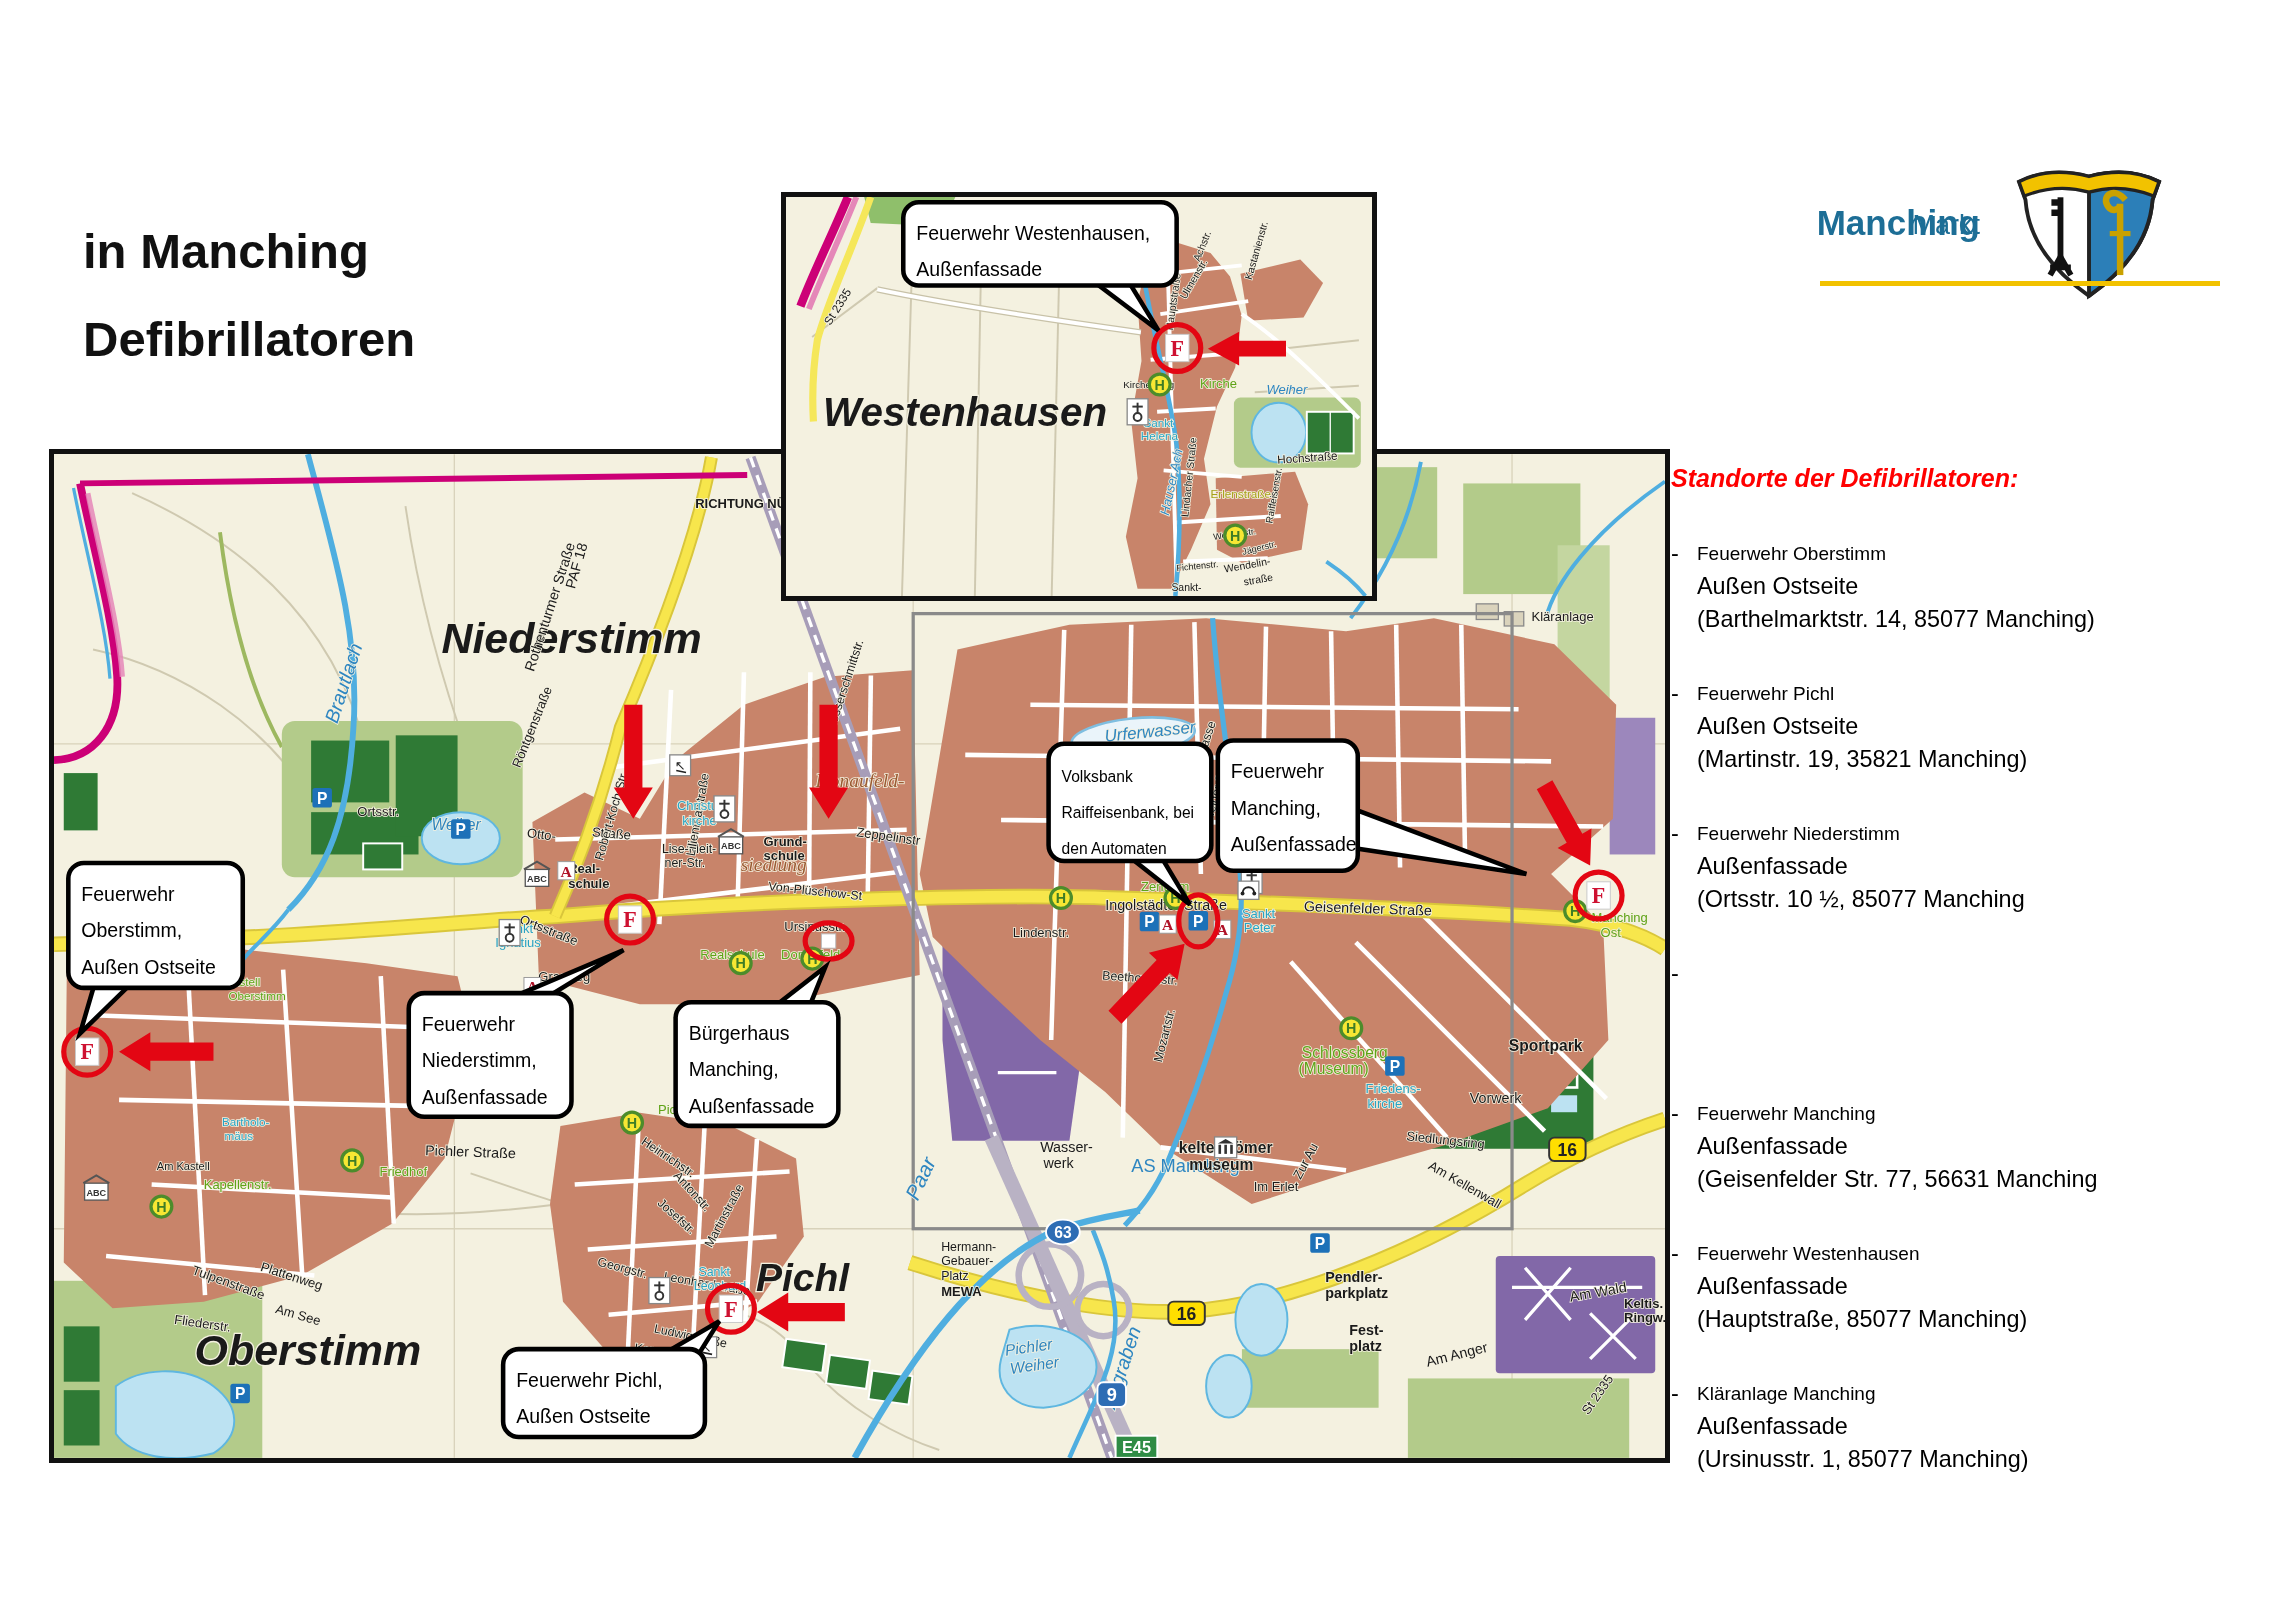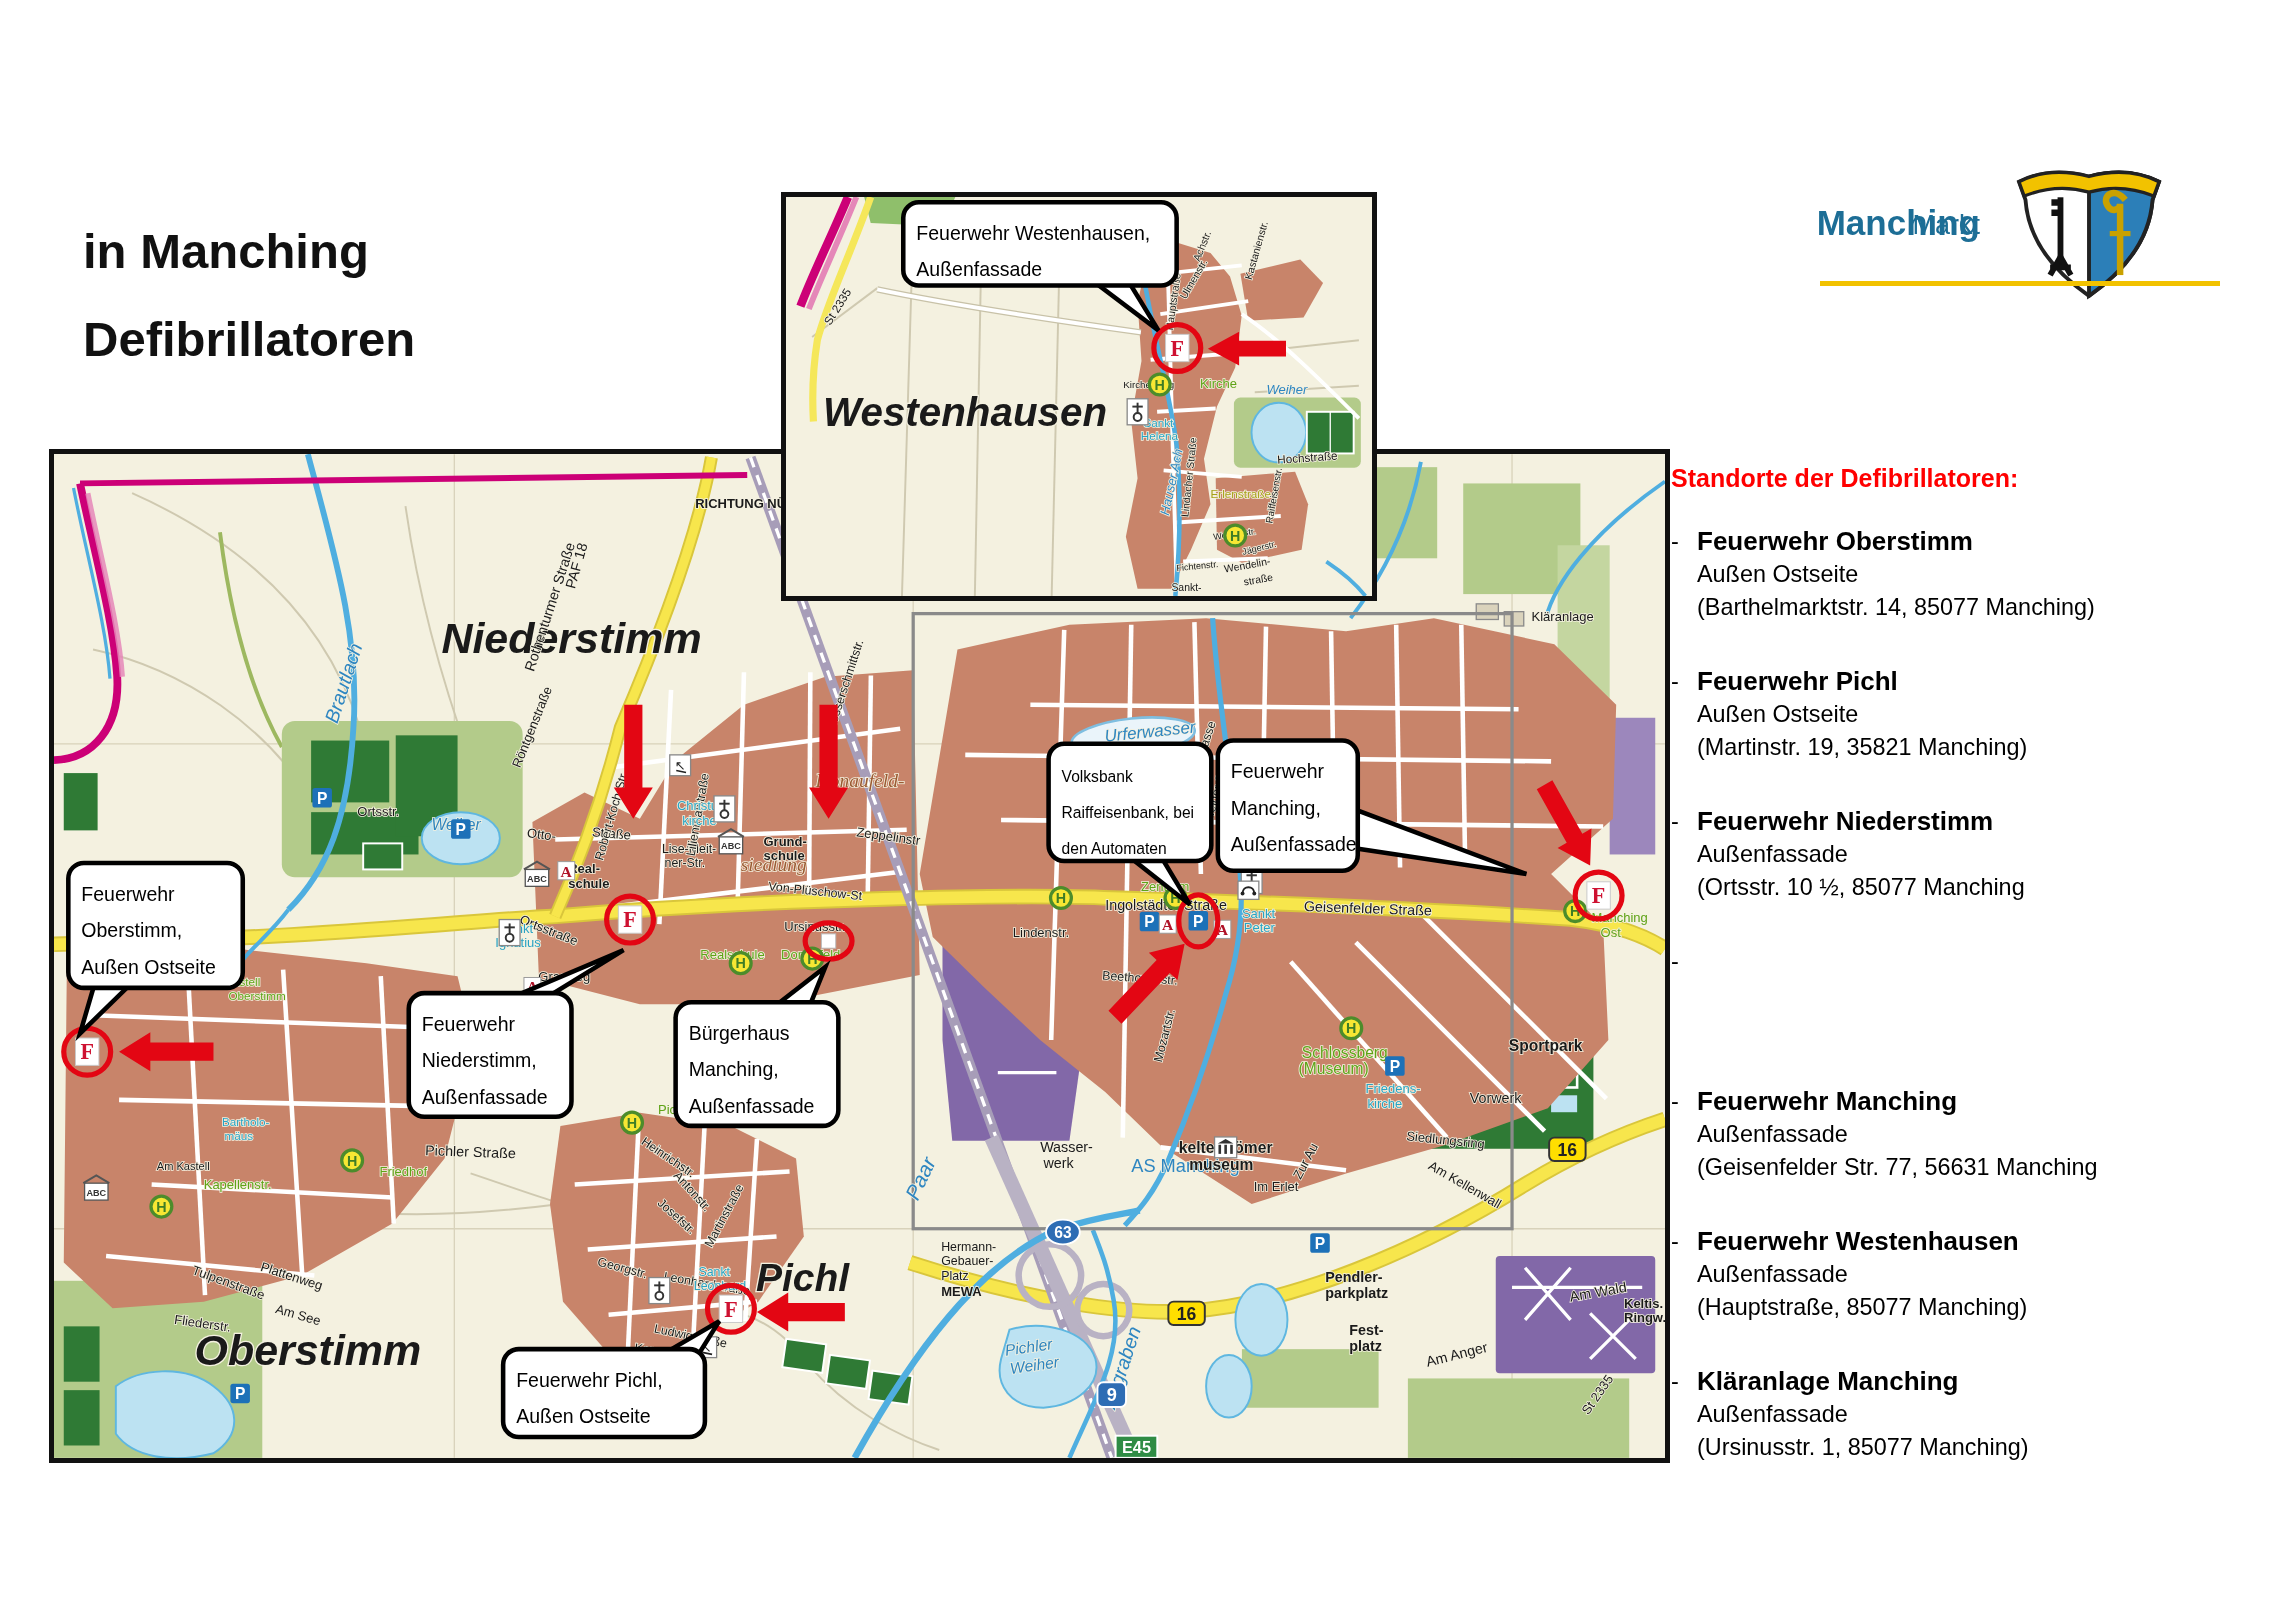--- a/index.html
+++ b/index.html
@@ -11,25 +11,25 @@
     color:#111;line-height:88px;letter-spacing:0px;}
   #logo{position:absolute;left:1758px;top:156px;width:495px;height:143px;}
   #logo .word{position:absolute;right:273px;text-align:right;color:#1d6e96;}
   #logo .markt{top:18px;font-size:27px;margin-top:36px;}
   #logo .manching{top:47px;font-size:35px;font-weight:700;}
   #logo .goldline{position:absolute;left:62px;top:125px;width:400px;height:5.2px;background:#f2c200;}
   #logo svg{position:absolute;left:253px;top:5.2px;}
 
   
   #sidebar{position:absolute;left:1671px;top:464px;width:586px;color:#000;}
-  #sidebar .heading{color:#ff0000;font-weight:700;font-size:25px;margin-bottom:32px;}
+  #sidebar .heading{color:#ff0000;font-weight:700;font-size:25px;margin-bottom:44px;font-style:italic;}
   .sb-item{position:relative;margin-bottom:42px;height:98px;}
   .sb-item .dash{position:absolute;left:0;top:0;font-size:23.4px;line-height:33px;}
   .sb-item .body{position:absolute;left:26px;top:0;line-height:33px;font-size:23.4px;white-space:nowrap;}
-  .sb-item .nm{font-weight:700;font-size:26px;}
+  .sb-item .nm{font-weight:400;font-size:19px;}
 
   
   #mainmap{position:absolute;left:49px;top:449px;width:1611px;height:1004px;
     border:5.9px solid #111;background:#f4f1e0;box-sizing:content-box;}
   #insetmap{position:absolute;left:781px;top:192px;width:586px;height:399px;
     border:5.9px solid #111;background:#f4f1e0;box-sizing:content-box;}
   svg{display:block;}
 
   
   .lbl{font-family:"Liberation Sans",sans-serif;fill:#1a1a1a;

